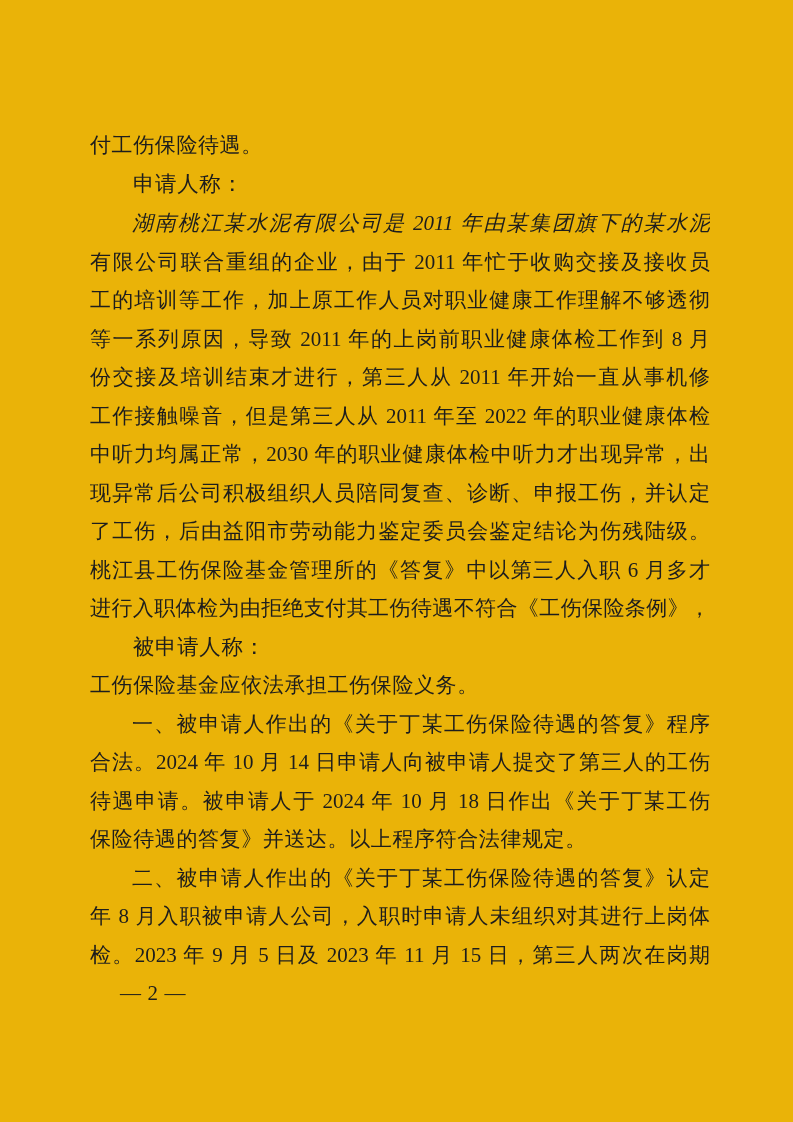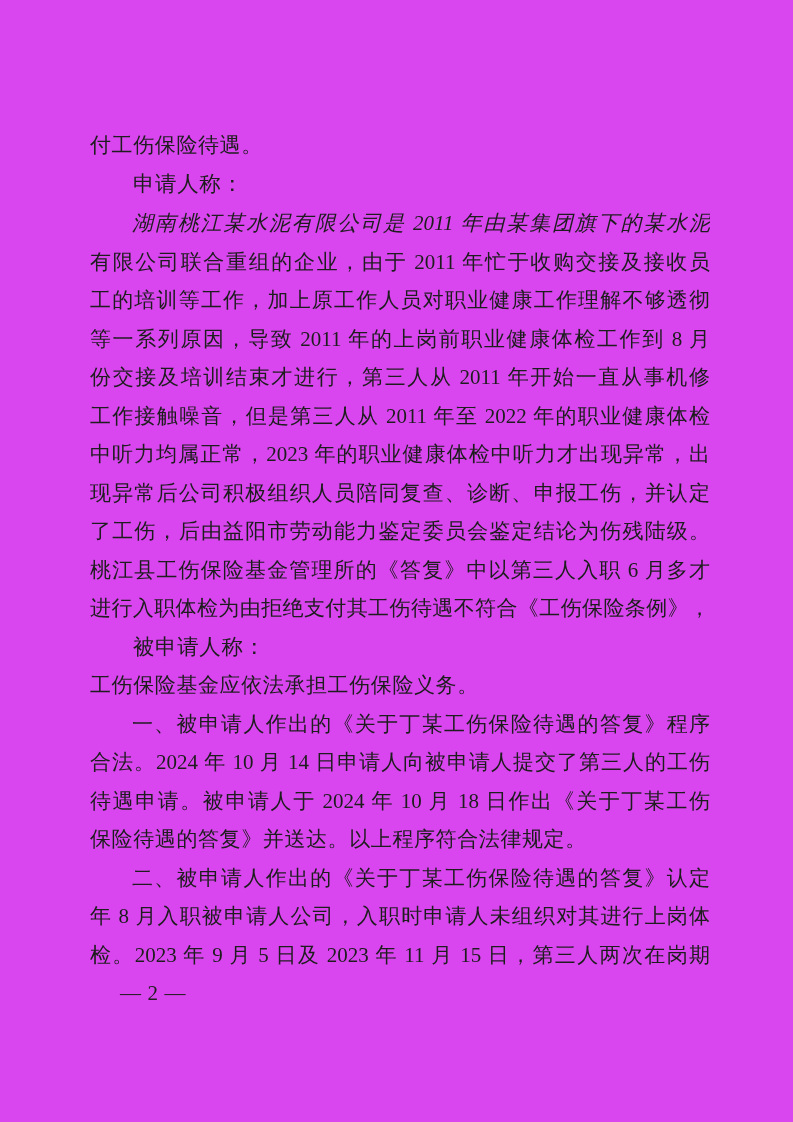--- a/index.html
+++ b/index.html
@@ -4,21 +4,21 @@
 <style>
   html, body {
     margin: 0;
     padding: 0;
     background: #ffffff;
   }
   .page {
     position: relative;
     width: 793px;
     height: 1122px;
-    background: #d946ef;
+    background: #eab308;
     overflow: hidden;
     font-family: "Liberation Serif", "DejaVu Serif", serif;
     color: #1d1d1d;
   }
   .content {
     position: absolute;
     left: 90px;
     top: 0;
     width: 620px;
     padding-top: 126px;
@@ -64,21 +64,21 @@
     <div class="line">付工伤保险待遇。</div>
 
     <div class="line heading indent">申请人称：</div>
 
     <div class="line just indent gap-before">湖南桃江某水泥有限公司是 2011 年由某集团旗下的某水泥</div>
     <div class="line just">有限公司联合重组的企业，由于 2011 年忙于收购交接及接收员</div>
     <div class="line just">工的培训等工作，加上原工作人员对职业健康工作理解不够透彻</div>
     <div class="line just">等一系列原因，导致 2011 年的上岗前职业健康体检工作到 8 月</div>
     <div class="line just">份交接及培训结束才进行，第三人从 2011 年开始一直从事机修</div>
     <div class="line just">工作接触噪音，但是第三人从 2011 年至 2022 年的职业健康体检</div>
-    <div class="line just">中听力均属正常，2023 年的职业健康体检中听力才出现异常，出</div>
+    <div class="line just">中听力均属正常，2030 年的职业健康体检中听力才出现异常，出</div>
     <div class="line just">现异常后公司积极组织人员陪同复查、诊断、申报工伤，并认定</div>
     <div class="line just">了工伤，后由益阳市劳动能力鉴定委员会鉴定结论为伤残陆级。</div>
     <div class="line just">桃江县工伤保险基金管理所的《答复》中以第三人入职 6 月多才</div>
     <div class="line just">进行入职体检为由拒绝支付其工伤待遇不符合《工伤保险条例》，</div>
     <div class="line heading indent">被申请人称：</div>
 
     <div class="line">工伤保险基金应依法承担工伤保险义务。</div>
 
     <div class="line just indent">一、被申请人作出的《关于丁某工伤保险待遇的答复》程序</div>
     <div class="line just">合法。2024 年 10 月 14 日申请人向被申请人提交了第三人的工伤</div>

